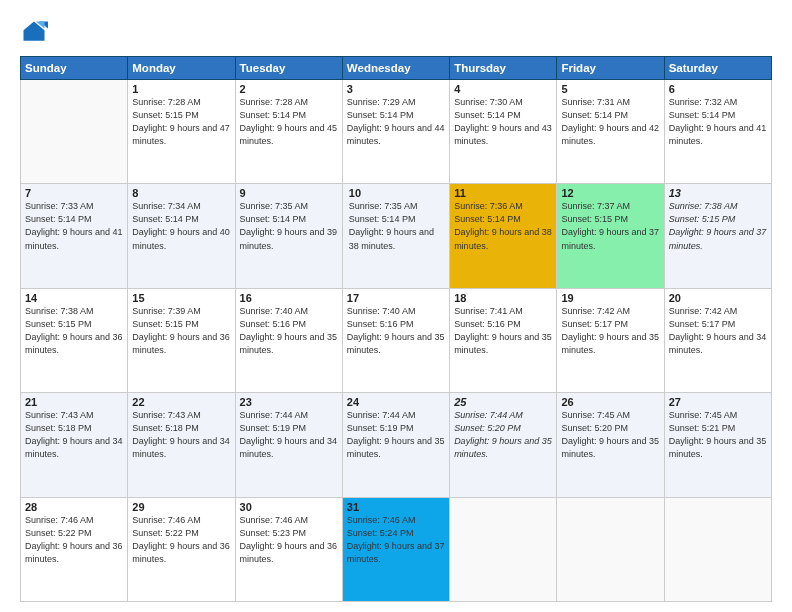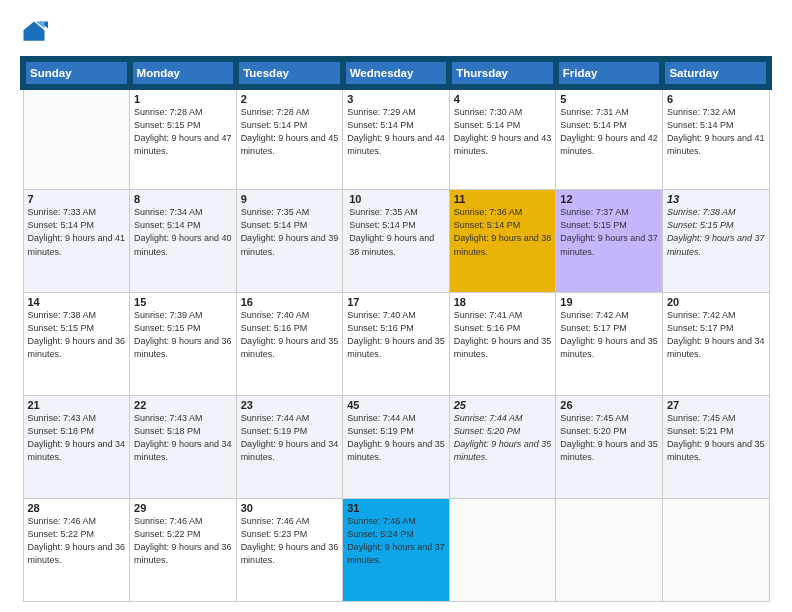--- a/index.html
+++ b/index.html
@@ -59,21 +59,21 @@
       width: 100%;
       table-layout: fixed;
     }
     .calendar th {
       background-color: #2e74c0;
       color: #fff;
       font-size: 11.5px;
       font-weight: bold;
       padding: 5px 4px;
       text-align: left;
-      border: 6px solid #0c4a6e;
+      border: 1px solid #0c4a6e;
     }
     .calendar td {
       vertical-align: top;
       border: 1px solid #ccc;
       padding: 3px 4px;
       font-size: 9.5px;
       color: #333;
       height: 88px;
       background: #fff;
     }
@@ -197,21 +197,21 @@
             <div class="day-info" style="white-space: pre-line;">Sunrise: 7:35 AM
 Sunset: 5:14 PM
 Daylight: 9 hours and 38 minutes.</div>
           </td>
           <td style="background: #eab308;">
             <span class="day-number">11</span>
             <div class="day-info" style="white-space: pre-line;">Sunrise: 7:36 AM
 Sunset: 5:14 PM
 Daylight: 9 hours and 38 minutes.</div>
           </td>
-          <td style="background: #c4b5fd;">
+          <td style="background: #86efac;">
             <span class="day-number">12</span>
             <div class="day-info" style="white-space: pre-line;">Sunrise: 7:37 AM
 Sunset: 5:15 PM
 Daylight: 9 hours and 37 minutes.</div>
           </td>
           <td style="background: rgb(240, 244, 250); font-style: italic;">
             <span class="day-number">13</span>
             <div class="day-info" style="white-space: pre-line;">Sunrise: 7:38 AM
 Sunset: 5:15 PM
 Daylight: 9 hours and 37 minutes.</div>
@@ -274,21 +274,21 @@
 Sunset: 5:18 PM
 Daylight: 9 hours and 34 minutes.</div>
           </td>
           <td style="background: rgb(240, 244, 250);">
             <span class="day-number">23</span>
             <div class="day-info" style="white-space: pre-line;">Sunrise: 7:44 AM
 Sunset: 5:19 PM
 Daylight: 9 hours and 34 minutes.</div>
           </td>
           <td style="background: rgb(240, 244, 250);">
-            <span class="day-number">45</span>
+            <span class="day-number">24</span>
             <div class="day-info" style="white-space: pre-line;">Sunrise: 7:44 AM
 Sunset: 5:19 PM
 Daylight: 9 hours and 35 minutes.</div>
           </td>
           <td style="background: rgb(240, 244, 250); font-style: italic;">
             <span class="day-number">25</span>
             <div class="day-info" style="white-space: pre-line;">Sunrise: 7:44 AM
 Sunset: 5:20 PM
 Daylight: 9 hours and 35 minutes.</div>
           </td>

